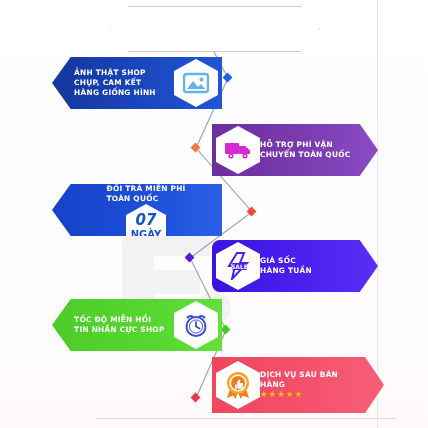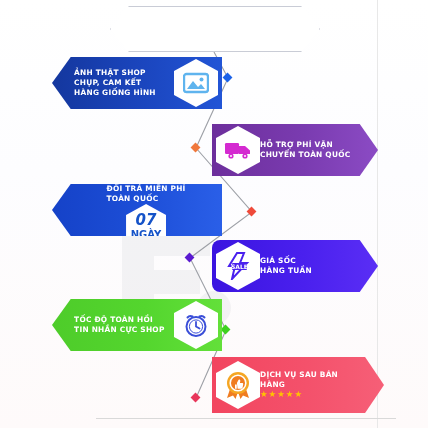--- a/index.html
+++ b/index.html
@@ -223,21 +223,21 @@
         <span class="ln">GIÁ SỐC</span>
         <span class="ln">HÀNG TUẦN</span>
       </div>
     </div>
   </div>
 
   <div class="row left" id="row5">
     <div class="ring"></div>
     <div class="band">
       <div class="label">
-        <span class="ln">TỐC ĐỘ TOÀN HỒI</span>
+        <span class="ln">TỐC ĐỘ MIỄN HỒI</span>
         <span class="ln">TIN NHẮN CỰC SHOP</span>
       </div>
       <div class="hex">
         <svg width="28" height="28" viewBox="0 0 28 28">
           <circle cx="14" cy="15.5" r="9.5" fill="none" stroke="#3b4fd8" stroke-width="2"></circle>
           <circle cx="14" cy="15.5" r="6.6" fill="none" stroke="#3b4fd8" stroke-width="1"></circle>
           <path d="M14 11 V15.5 L17.5 17.5" fill="none" stroke="#3b4fd8" stroke-width="1.8" stroke-linecap="round"></path>
           <path d="M5.5 6.5 A4 4 0 0 1 10.5 5.5" fill="none" stroke="#3b4fd8" stroke-width="2" stroke-linecap="round"></path>
           <path d="M22.5 6.5 A4 4 0 0 0 17.5 5.5" fill="none" stroke="#3b4fd8" stroke-width="2" stroke-linecap="round"></path>
         </svg>

